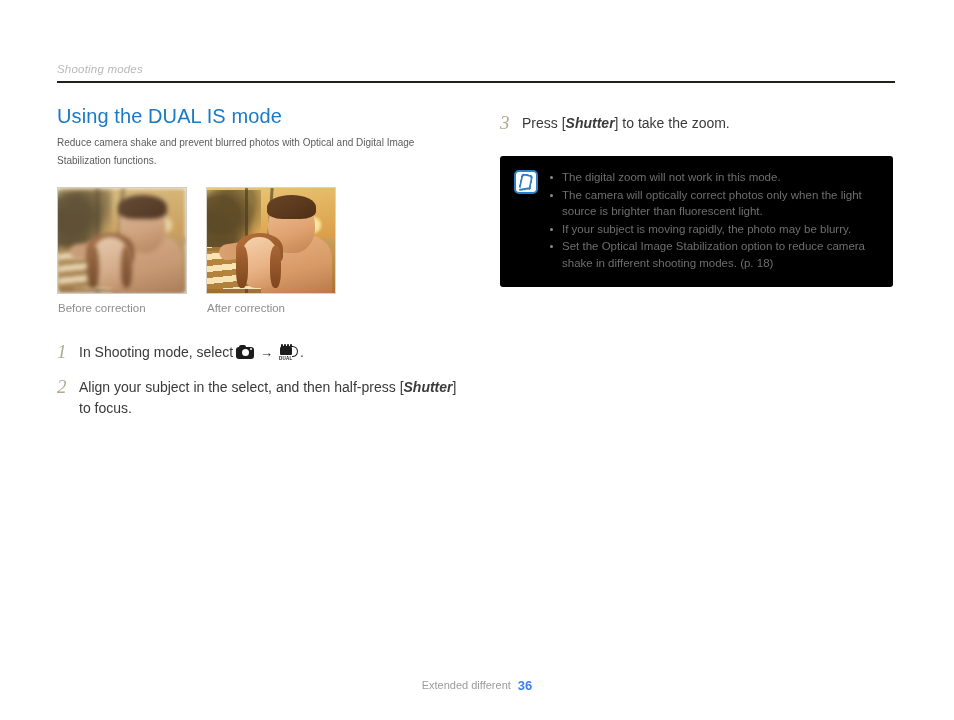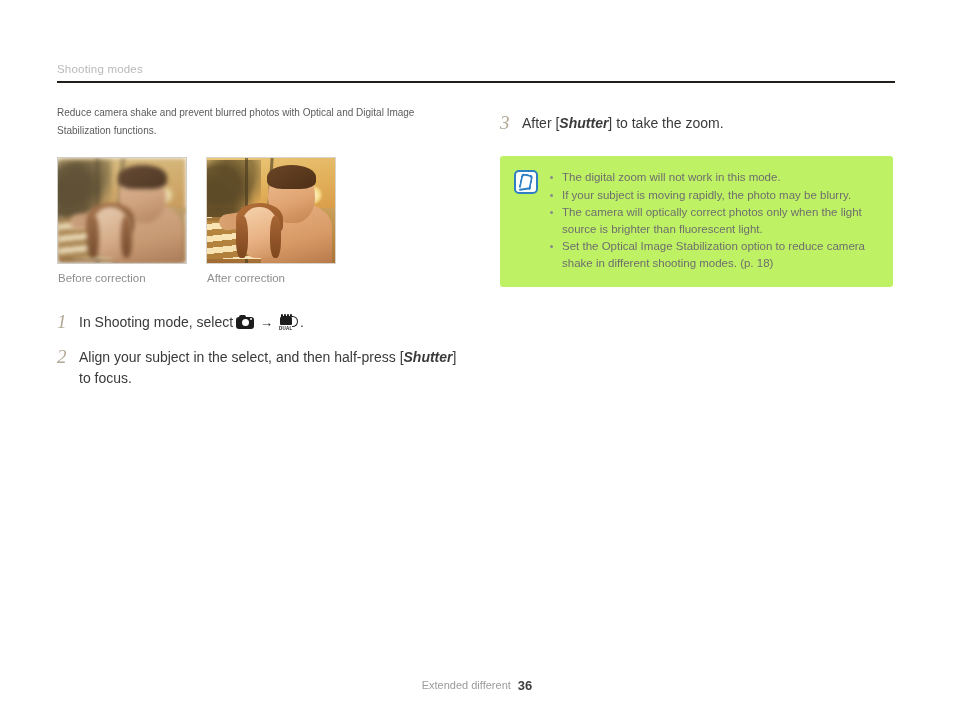--- a/index.html
+++ b/index.html
@@ -21,20 +21,21 @@
     position: absolute;
     left: 57px;
     top: 62px;
     width: 838px;
   }
   .page-header .header-text {
     font-size: 11.5px;
     color: #b9b9b9;
     letter-spacing: 0.2px;
     line-height: 14px;
+    font-style: italic;
   }
   .page-header .header-rule {
     margin-top: 5px;
     height: 1.5px;
     background: #231f1c;
     width: 838px;
   }
 
   
   .columns {
@@ -351,21 +352,21 @@
     font-weight: bold;
     letter-spacing: .2px;
     color: #1c1c1c;
     line-height: 5px;
     font-family: "Liberation Sans", sans-serif;
   }
 
   
   .note-box {
     margin-top: 22px;
-    background: #bef264;
+    background: #000000;
     border-radius: 3px;
     padding: 13px 12px 15px 14px;
     display: flex;
     width: 393px;
     box-sizing: border-box;
   }
   .note-icon {
     flex: 0 0 24px;
     width: 24px;
     height: 24px;
@@ -433,39 +434,40 @@
     left: 0;
     bottom: 27px;
     width: 954px;
     text-align: center;
     font-size: 11px;
     color: #9b9b9b;
     line-height: 14px;
   }
   .footer .page-no {
     font-size: 13px;
-    color: #404040;
+    color: #3b82f6;
     font-weight: bold;
     margin-left: 7px;
     vertical-align: -1px;
     text-align: center;
   }
 </style>
 </head>
 <body>
 
 <div class="page-header">
   <div class="header-text">Shooting modes</div>
   <div class="header-rule"></div>
 </div>
 
 <div class="columns">
 
   <div class="col-left">
 
+    <h1 class="section-title">Using the DUAL IS mode</h1>
     <p class="section-intro">Reduce camera shake and prevent blurred photos with Optical and Digital Image Stabilization functions.</p>
 
     <div class="photo-row">
 
       <div class="photo blurred">
         <div class="sky"></div>
         <div class="sun"></div>
         <div class="ground"></div>
         <div class="foliage"></div>
         <div class="post p1"></div>
@@ -517,33 +519,33 @@
         <div class="step-body"><span>Align your subject in the select, and then half-press [</span><b>Shutter</b><span>] to focus.</span></div>
       </div>
 
     </div>
   </div>
 
   <div class="col-right">
 
     <div class="step">
       <div class="step-num">3</div>
-      <div class="step-body"><span>After [</span><b>Shutter</b><span>] to take the zoom.</span></div>
+      <div class="step-body"><span>Press [</span><b>Shutter</b><span>] to take the zoom.</span></div>
     </div>
 
     <div class="note-box">
       <div class="note-icon">
         <span class="frame"></span>
         <span class="nib"></span>
         <span class="tail"></span>
       </div>
       <ul class="note-list">
         <li>The digital zoom will not work in this mode.</li>
+        <li>The camera will optically correct photos only when the light source is brighter than fluorescent light.</li>
         <li>If your subject is moving rapidly, the photo may be blurry.</li>
-        <li>The camera will optically correct photos only when the light source is brighter than fluorescent light.</li>
         <li>Set the Optical Image Stabilization option to reduce camera shake in different shooting modes. (p. 18)</li>
       </ul>
     </div>
 
   </div>
 </div>
 
 <div class="footer">
   <span>Extended different</span><span class="page-no">36</span>
 </div>

